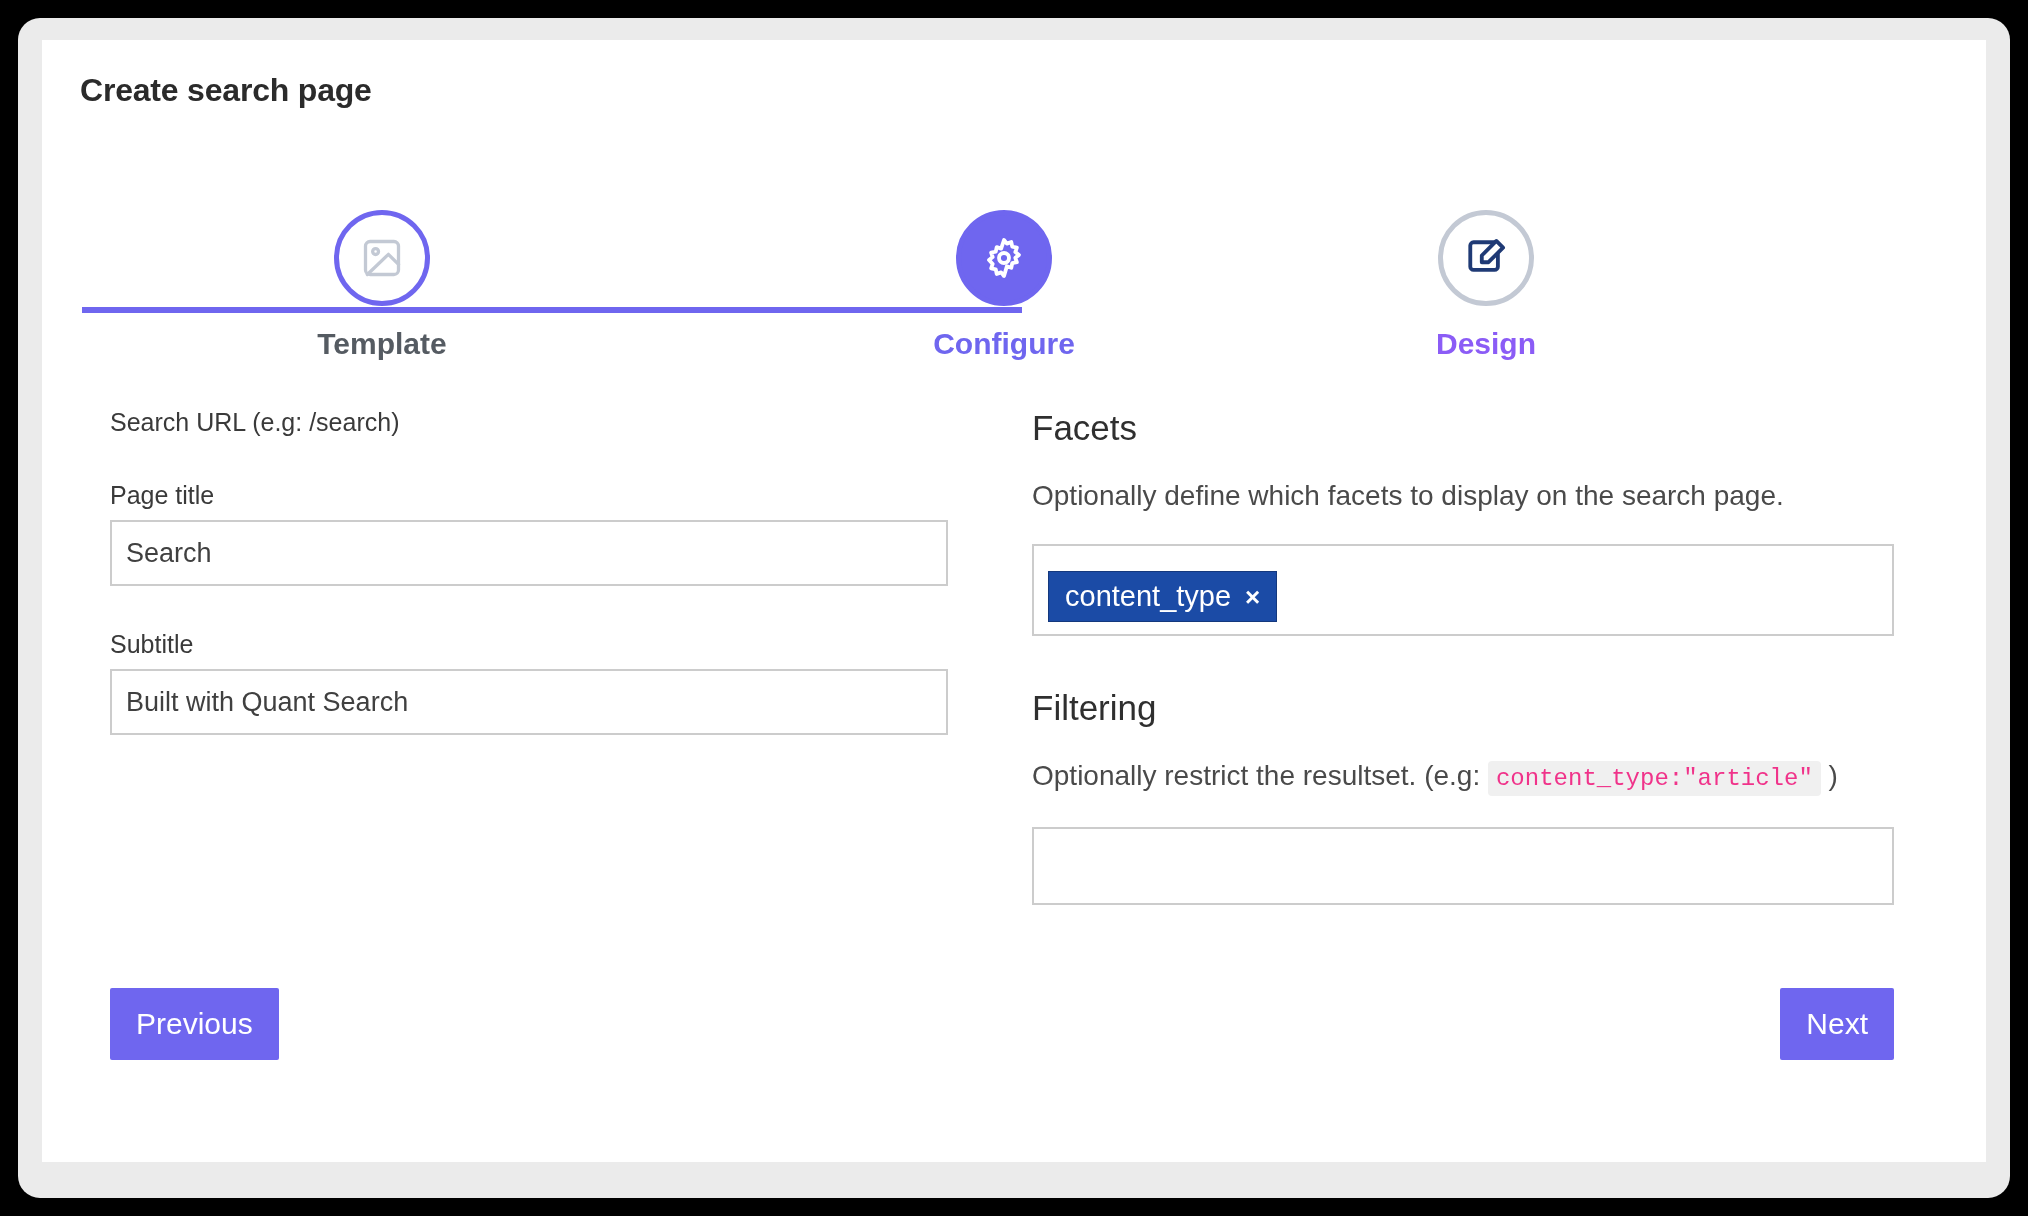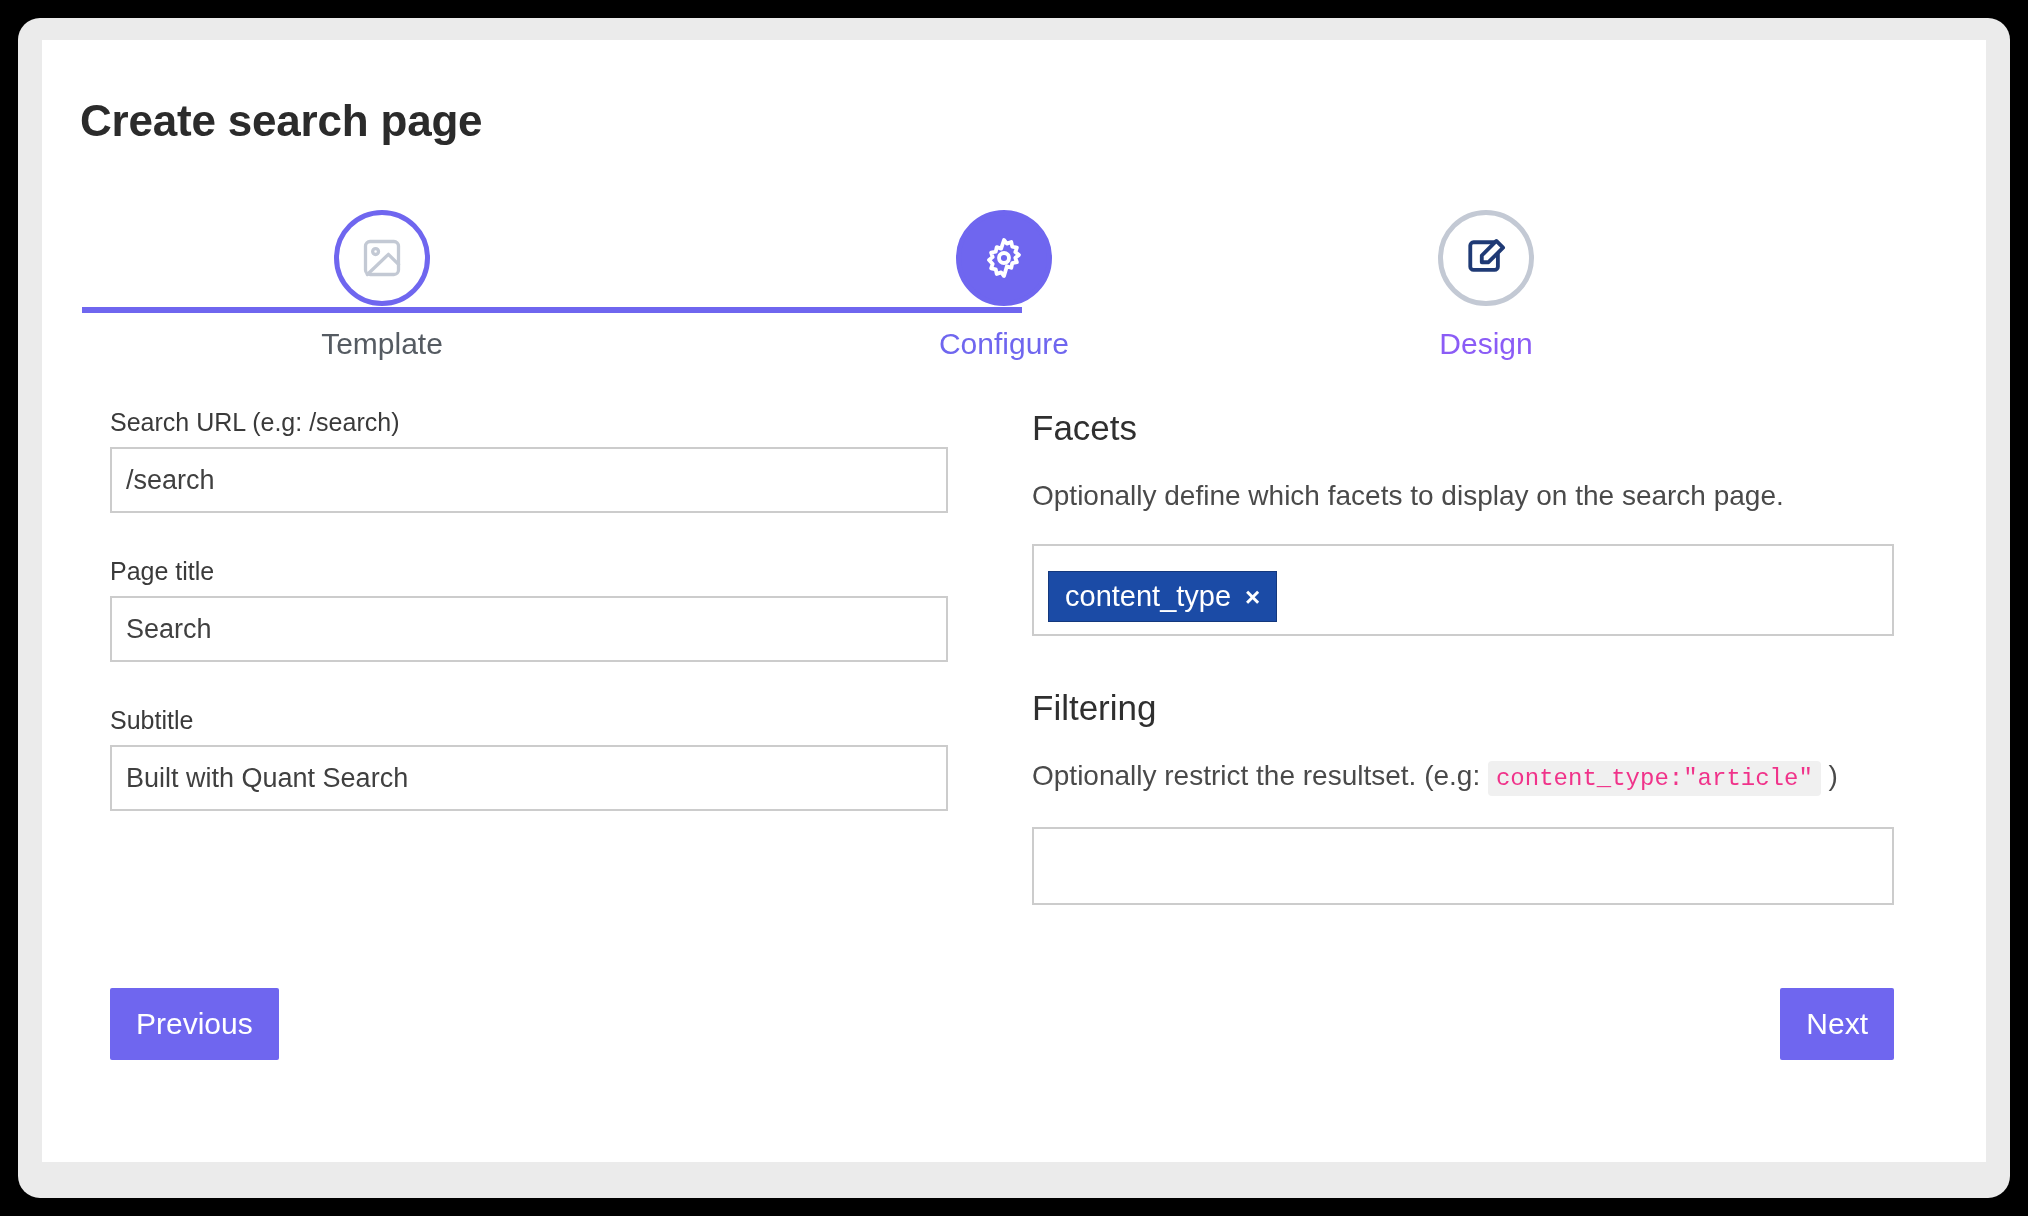--- a/index.html
+++ b/index.html
@@ -36,22 +36,22 @@
     left: 42px;
     top: 40px;
     width: 1944px;
     height: 1122px;
     background: #ffffff;
   }
 
   .page-title {
     position: absolute;
     left: 38px;
-    top: 56px;
-    font-size: 44px;
+    top: 32px;
+    font-size: 32px;
     font-weight: bold;
     color: #2b2b2b;
     letter-spacing: -0.2px;
   }
 
   
   .stepper {
     position: absolute;
     left: 0;
     top: 170px;
@@ -96,20 +96,21 @@
     border: 5px solid #6f66ef;
   }
   .circle-outline-idle {
     border: 5px solid #c3c9d4;
   }
 
   .step-label {
     margin-top: 20px;
     font-size: 30px;
     line-height: 36px;
+    font-weight: bold;
   }
   .label-muted  { color: #555b62; }
   .label-active { color: #6f66ef; }
   .label-navy   { color: #8b5cf6; }
 
   
   .columns {
     position: absolute;
     left: 0;
     top: 368px;
@@ -289,21 +290,20 @@
         <div class="step-label label-navy">Design</div>
       </div>
     </div>
 
     <div class="columns">
 
       <div class="col-left">
 
         <div class="field">
           <label class="field-label">Search URL (e.g: /search)</label>
-          <input class="text-input" type="text" value="/search" style="">
         </div>
 
         <div class="field">
           <label class="field-label">Page title</label>
           <input class="text-input" type="text" value="Search" style="">
         </div>
 
         <div class="field">
           <label class="field-label">Subtitle</label>
           <input class="text-input" type="text" value="Built with Quant Search" style="">

